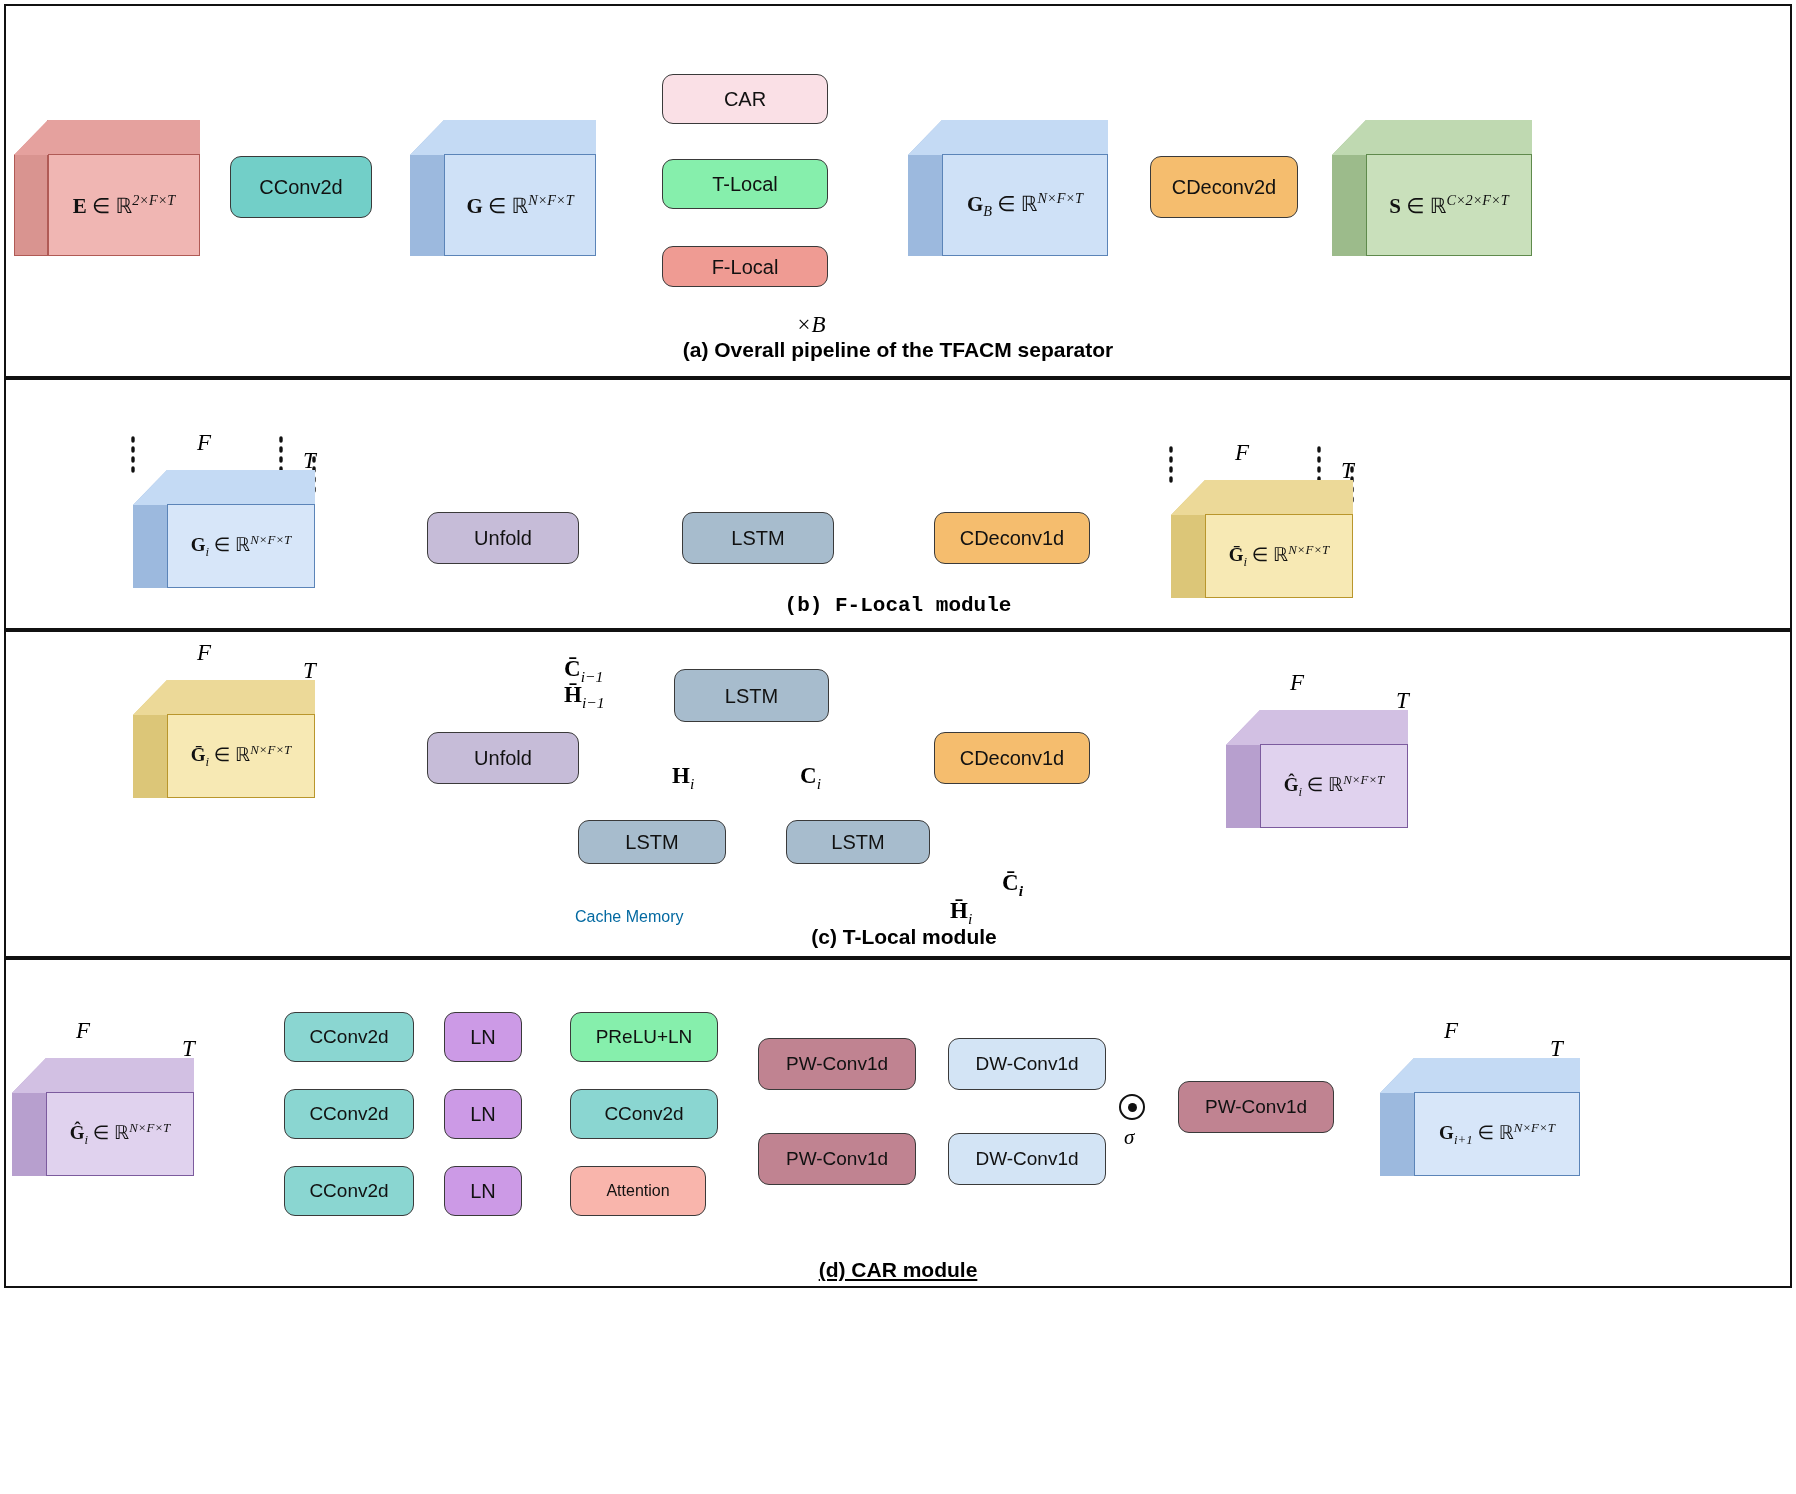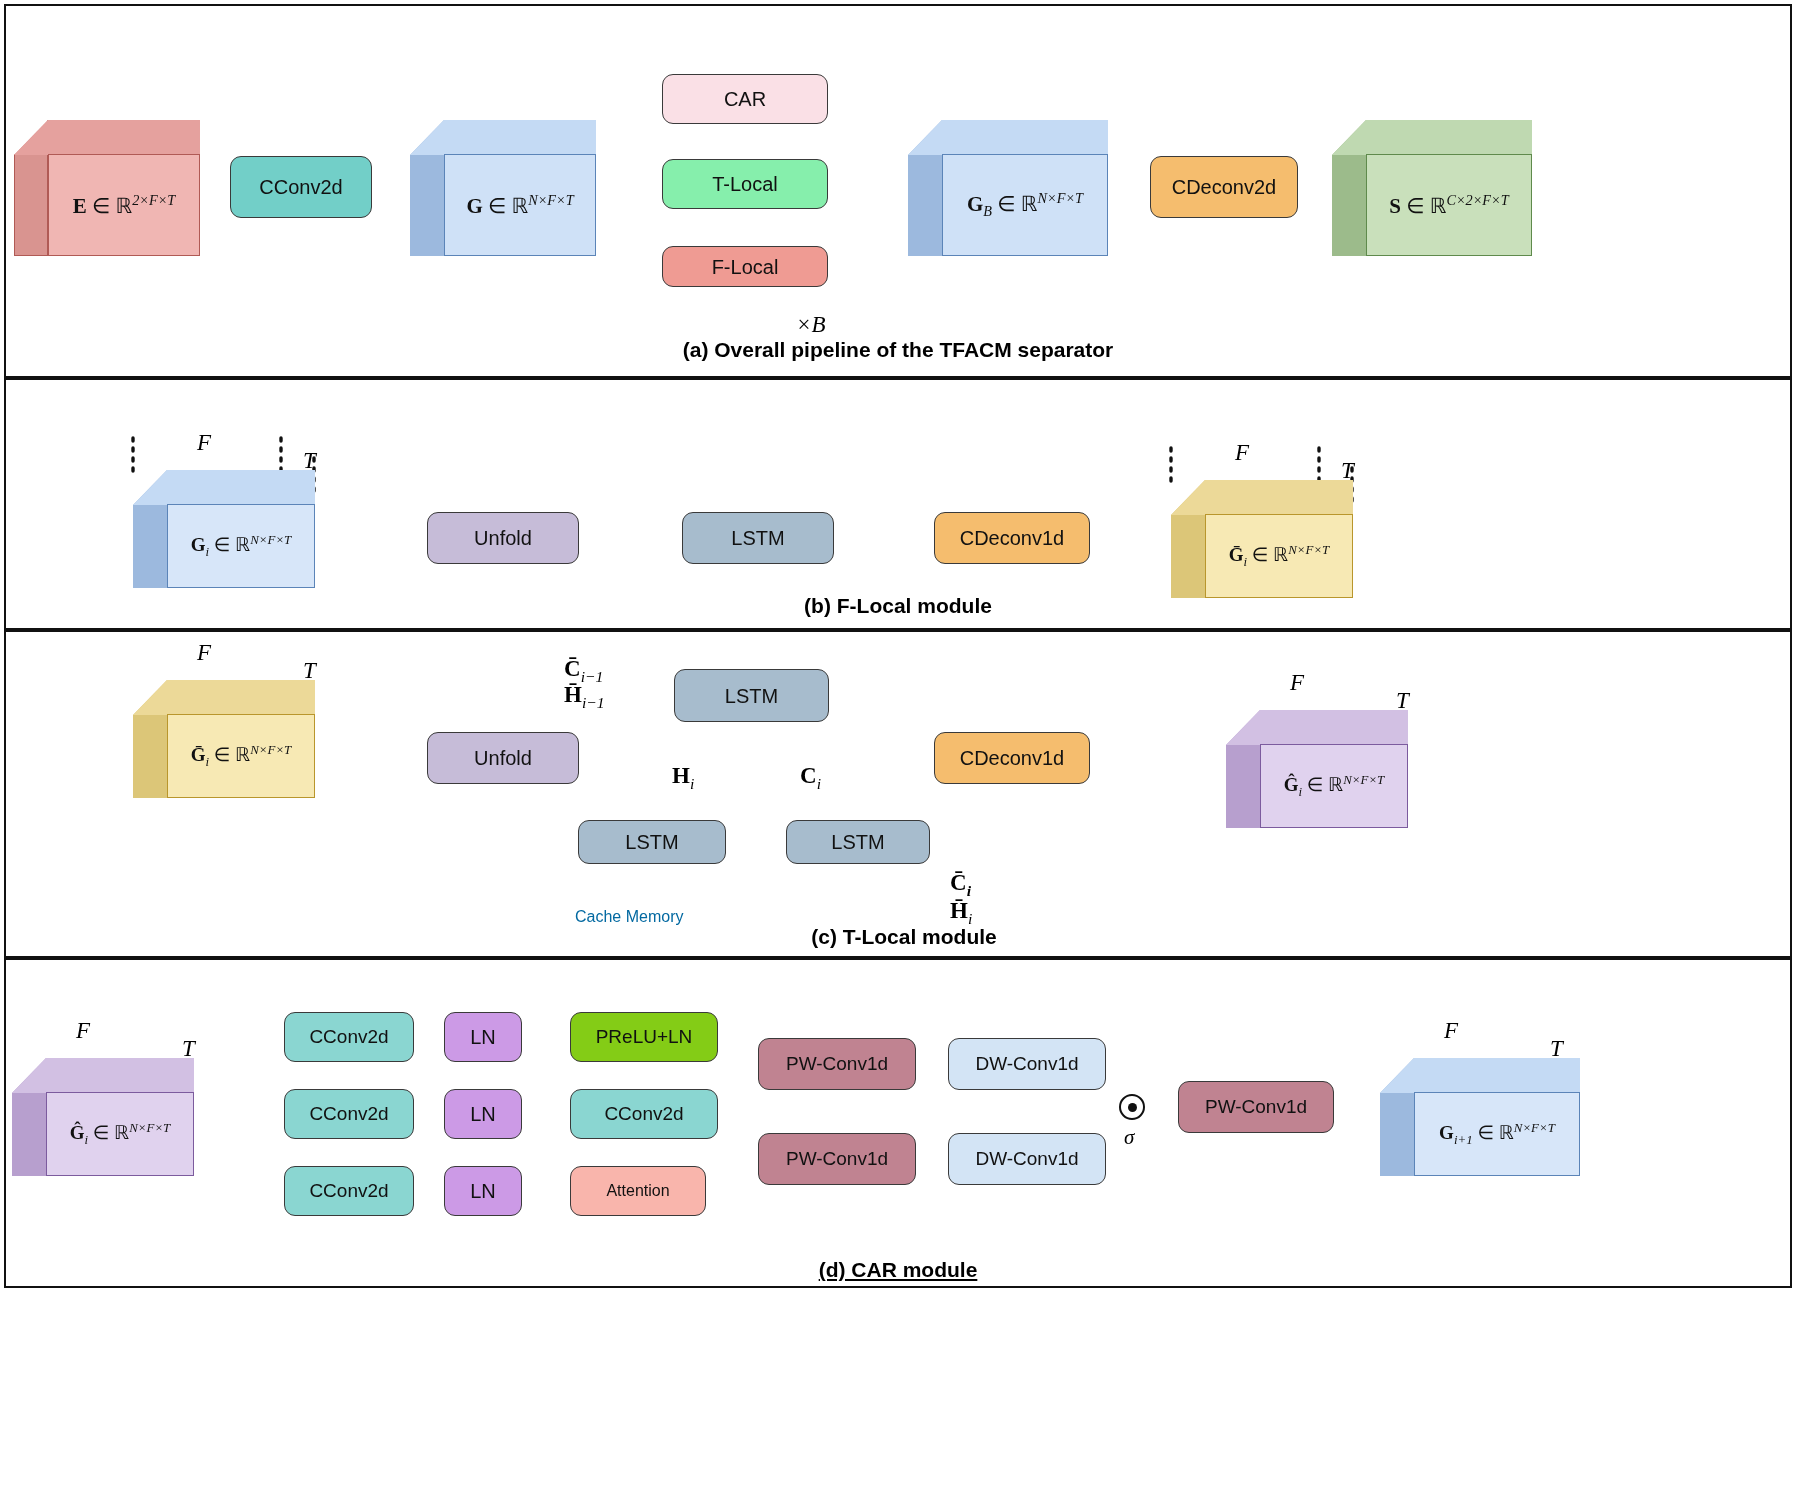--- a/index.html
+++ b/index.html
@@ -297,21 +297,21 @@
   <div class="cube" style="left:1171px; top:480px; width:182px; height:118px;">
     <div class="face-side" style="background:#dcc678; clip-path: polygon(0 35px, 34px 0, 34px 100%, 0 100%);"></div>
     <div class="face-top" style="background:#ecd998; clip-path: polygon(0 35px, 34px 0, 100% 0, 100% 35px);"></div>
     <div class="face-front" style="background:#f7e9b4; border-color:#b9962c; left:34px; width:148px;">
       <span class="cube-label serif tiny">
         <b>Ḡ</b><sub class="ital"><i>i</i></sub> ∈ ℝ<sup class="ital"><i>N</i>×<i>F</i>×<i>T</i></sup>
       </span>
     </div>
   </div>
 
-  <div class="caption" style="top:594px; left:0;">
+  <div class="caption" style="top:594px; left:0;font-family:Liberation Mono, monospace;">
     <span>(b) F-Local module</span>
   </div>
 
   <div class="panel" id="panel-c"></div>
 
   <span class="dimlab" style="left:197px; top:640px;">F</span>
   <span class="dimlab" style="left:303px; top:658px;">T</span>
 
   <div class="cube" style="left:133px; top:680px; width:182px; height:118px;">
     <div class="face-side" style="background:#dcc678; clip-path: polygon(0 35px, 34px 0, 34px 100%, 0 100%);"></div>
@@ -349,21 +349,21 @@
     <span>LSTM</span>
   </div>
   <div class="node" style="left:786px; top:820px; width:144px; height:44px; background:#a7bccd;">
     <span>LSTM</span>
   </div>
 
   <span class="cachelabel" style="left:572px; top:908px;">
     <span>Cache Memory</span>
   </span>
 
-  <span class="mathlab" style="left:950px; top:870px;font-weight:bold;">
+  <span class="mathlab" style="left:1002px; top:870px;font-weight:bold;">
     <b>C̄</b><sub class="ital"><i>i</i></sub>
   </span>
   <span class="mathlab" style="left:950px; top:898px;">
     <b>H̄</b><sub class="ital"><i>i</i></sub>
   </span>
 
   <div class="node" style="left:934px; top:732px; width:156px; height:52px; background:#f5bd6e;">
     <span>CDeconv1d</span>
   </div>
 
@@ -412,21 +412,21 @@
   <div class="node" style="left:444px; top:1012px; width:78px; height:50px; background:#cc9ae6;">
     <span>LN</span>
   </div>
   <div class="node" style="left:444px; top:1089px; width:78px; height:50px; background:#cc9ae6;">
     <span>LN</span>
   </div>
   <div class="node" style="left:444px; top:1166px; width:78px; height:50px; background:#cc9ae6;">
     <span>LN</span>
   </div>
 
-  <div class="node" style="left:570px; top:1012px; width:148px; height:50px; background:#84cc16; font-size:19px;">
+  <div class="node" style="left:570px; top:1012px; width:148px; height:50px; background:#86efac; font-size:19px;">
     <span>PReLU+LN</span>
   </div>
   <div class="node" style="left:570px; top:1089px; width:148px; height:50px; background:#8ad6d1; font-size:19px;">
     <span>CConv2d</span>
   </div>
   <div class="node" style="left:570px; top:1166px; width:136px; height:50px; background:#f9b5ac; font-size:16px;">
     <span>Attention</span>
   </div>
 
   <div class="node" style="left:758px; top:1038px; width:158px; height:52px; background:#c08391; font-size:19px;">

